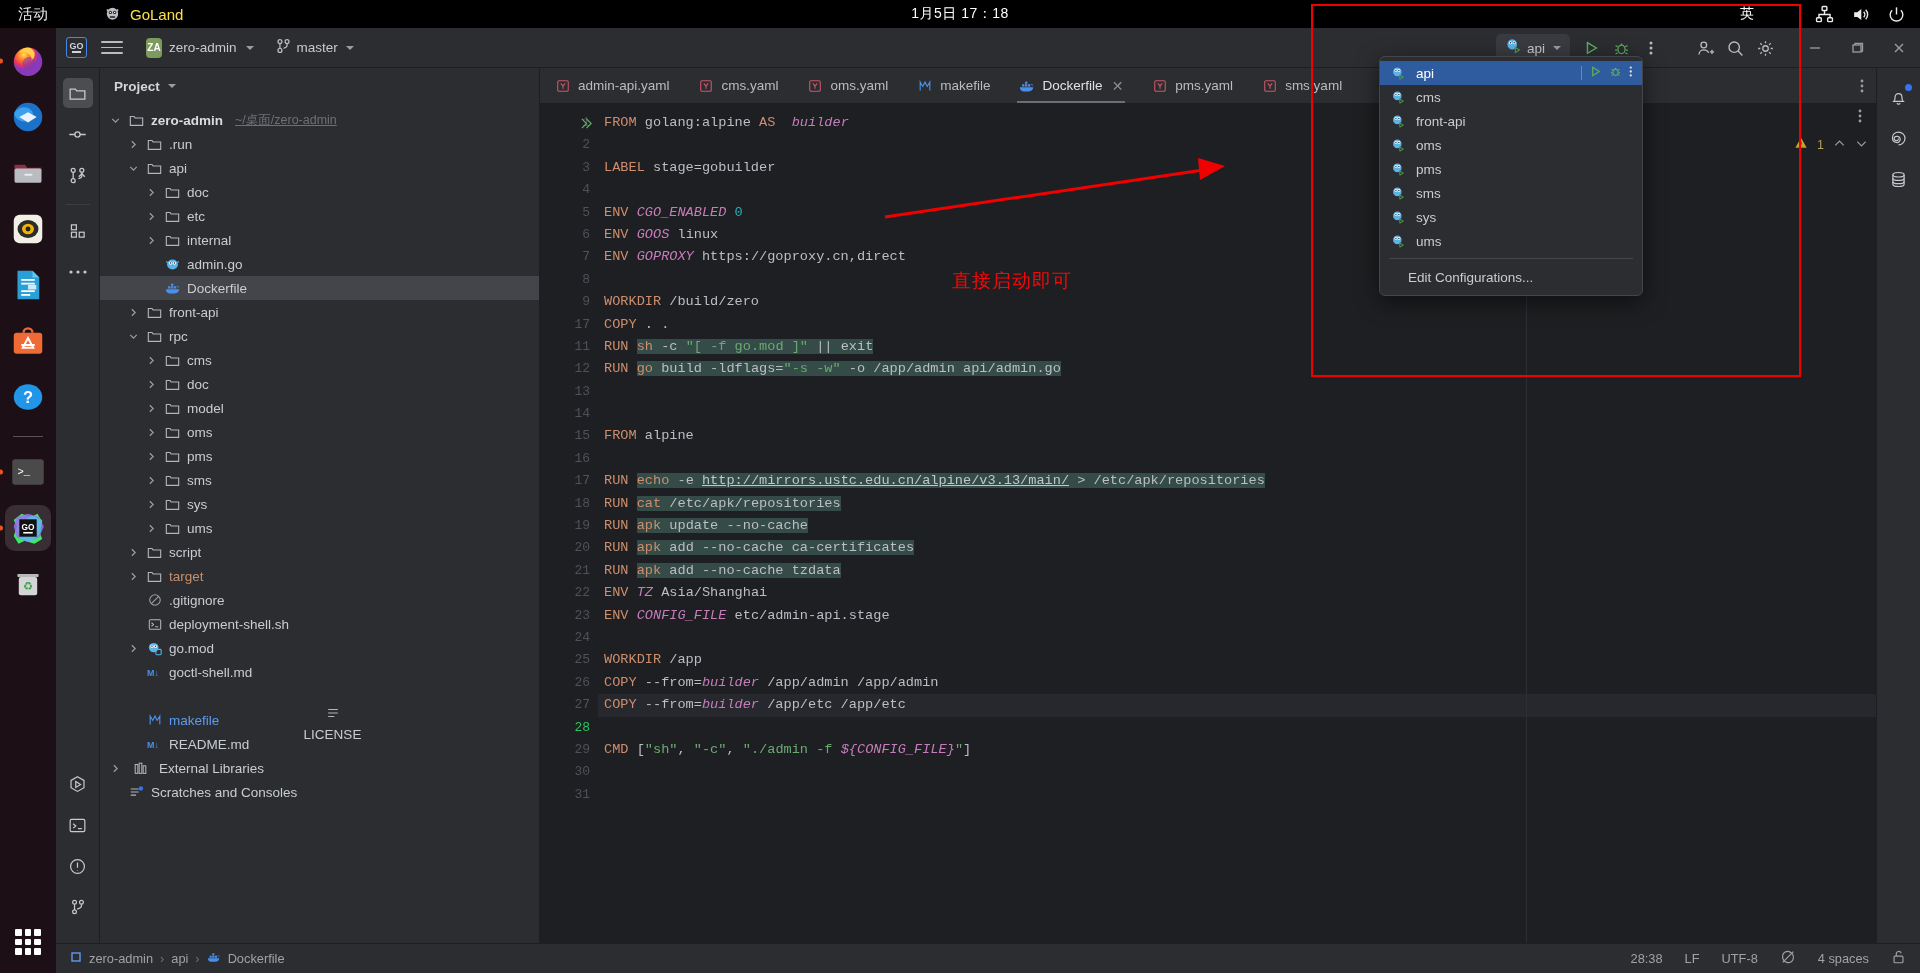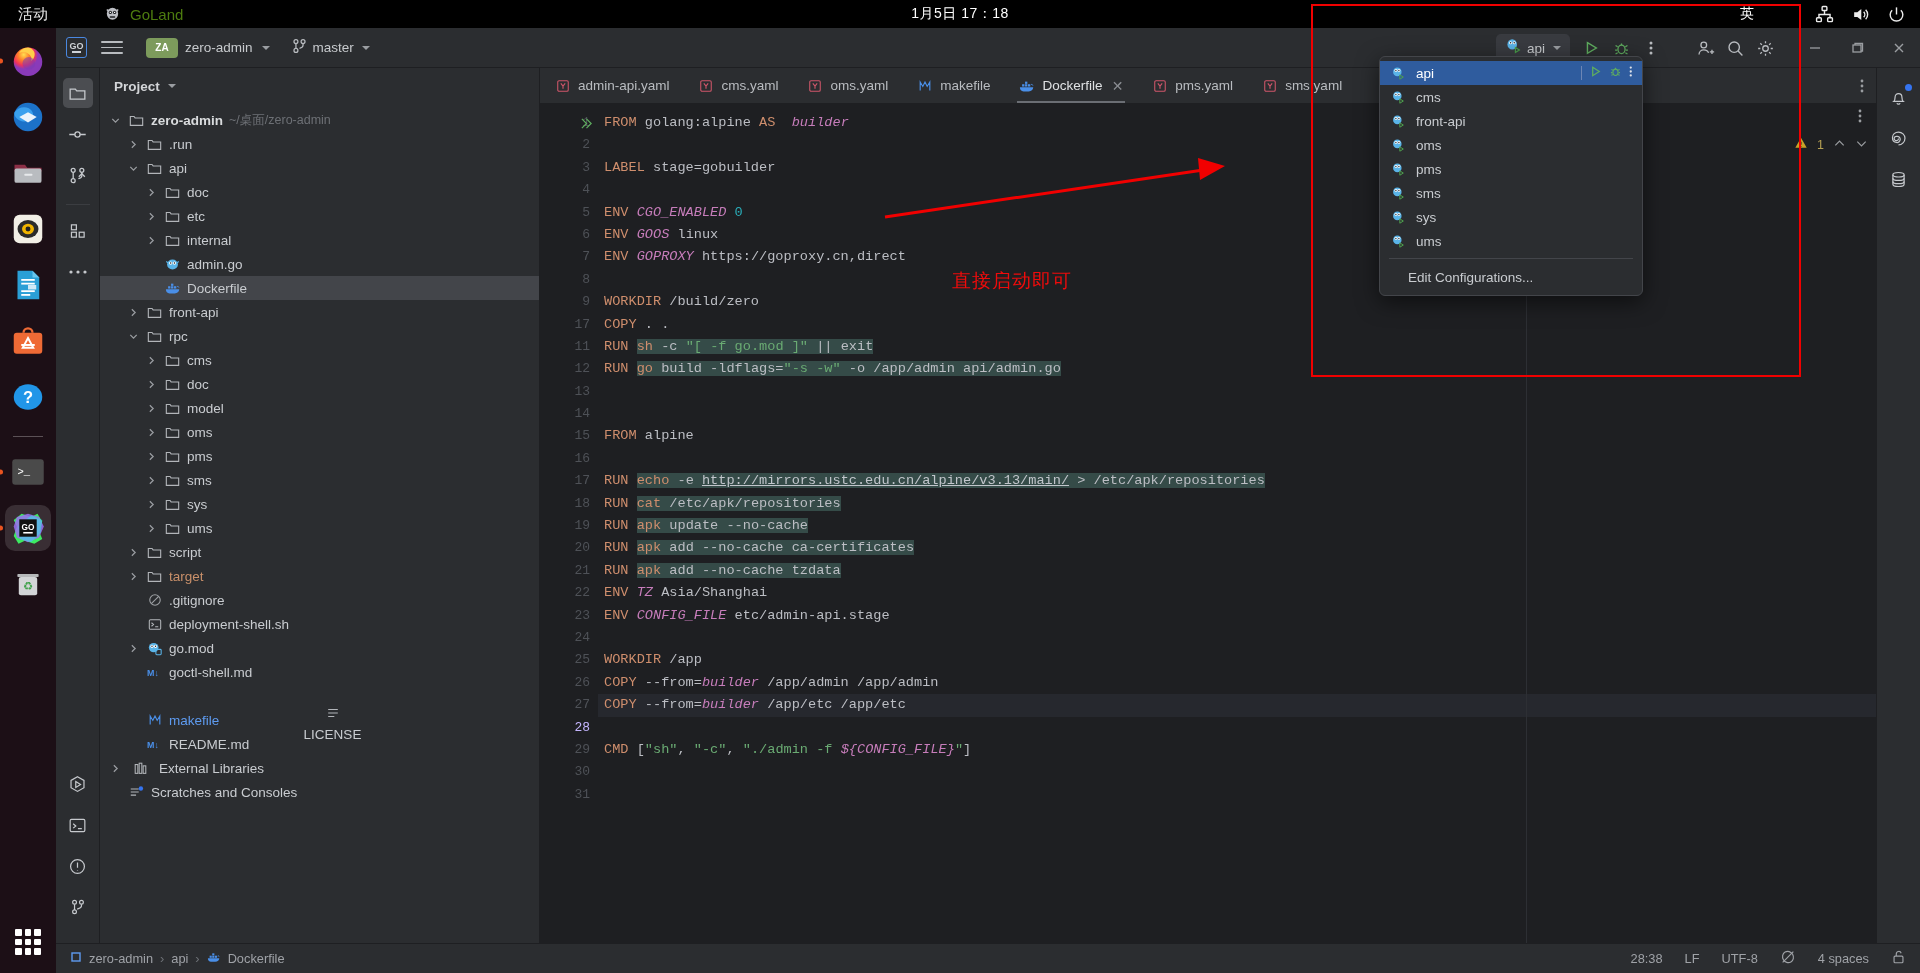--- a/index.html
+++ b/index.html
@@ -13,21 +13,21 @@
   #root { position: relative; width: 1920px; height: 973px; }
 
   
   .gnome-bar {
     position: absolute; top: 0; left: 0; width: 1920px; height: 28px;
     background: #000000; color: #ffffff;
     display: flex; align-items: center;
     font-size: 14px; z-index: 60;
   }
   .gnome-activities { padding-left: 18px; font-size: 15px; color:#e9e9e9; }
-  .gnome-app { margin-left: 56px; display:flex; align-items:center; gap:9px; font-size:15px; color:#4d7c0f;}
+  .gnome-app { margin-left: 56px; display:flex; align-items:center; gap:9px; font-size:15px; color:#fde047;}
   .goland-mini {
     width: 17px; height: 17px; display:inline-block;
     position: relative;
   }
   .gnome-clock {
     position:absolute; left:50%; transform: translateX(-50%);
     font-size: 14px; color:#ffffff; letter-spacing:.5px;
   }
   .gnome-right {
     position:absolute; right: 14px; display:flex; align-items:center; gap:17px;
@@ -77,21 +77,21 @@
     width:21px;height:21px;border:1.6px solid #4a88e0;border-radius:3px;
     display:flex;align-items:center;justify-content:center;
     font-size:9px;font-weight:bold;color:#cfd2d6; margin-right: 14px;
     flex-direction:column; line-height:.9;
   }
   .tb-logo span.bar{display:block;width:9px;height:1.5px;background:#cfd2d6;margin-top:1px;}
   .hamburger { width:22px; height:22px; display:flex;flex-direction:column;justify-content:center;gap:3.5px; margin-right:16px;}
   .hamburger i { display:block; height:1.8px; background:#b9bcc0; border-radius:1px;}
   .proj-chip { display:flex;align-items:center;gap:7px; padding:3px 7px;border-radius:5px; margin-right:8px;}
   .proj-avatar {
-    width:32px;height:20px;border-radius:4px;background:#7d9b5c;
+    width:16px;height:20px;border-radius:4px;background:#7d9b5c;
     color:#ffffff;font-size:10px;font-weight:bold;
     display:flex;align-items:center;justify-content:center;
   }
   .tb-text { color:#c7cacd; font-size:13.5px; }
   .chev { width:0;height:0;border-left:4px solid transparent;border-right:4px solid transparent;border-top:4.5px solid #9a9da1; display:inline-block; margin-left:2px;}
   .branch-chip { display:flex;align-items:center;gap:6px;padding:3px 7px;border-radius:5px;}
 
   .tb-right { position:absolute; right:0; top:0; height:40px; display:flex; align-items:center; }
   .run-config {
     display:flex;align-items:center;gap:6px;
@@ -126,21 +126,21 @@
   .tree { flex:1; overflow:hidden; padding-top:4px; font-size:13.5px; color:#c9ccd0; }
   .node {
     height:24px; display:flex; align-items:center; gap:6px;
     padding-left:8px; white-space:nowrap; cursor:pointer;
   }
   .node.sel { background:#43454a; }
   .arrow { width:14px; height:14px; flex:none; display:flex;align-items:center;justify-content:center;}
   .arrow.blank { visibility:hidden; }
   .node-ico { width:17px;height:17px;flex:none;display:flex;align-items:center;justify-content:center;}
   .node-label.bold { font-weight:bold; color:#d9dbdd; }
-  .node-sub { color:#6d7075; font-size:12.5px; }
+  .node-sub { color:#6d7075; font-size:12.5px; margin-left:6px;text-decoration:underline;}
   .lbl-orange { color:#c9906a; }
   .lbl-blue { color:#5e9bf0; }
 
   
   .editor-area { flex:1; display:flex; flex-direction:column; min-width:0; background:#1e1f22; }
   .tabs {
     height:36px; background:#2b2d30; display:flex; align-items:stretch;
     border-bottom:1px solid #1e1f22; position:relative;
   }
   .tab {
@@ -156,21 +156,21 @@
   .tab .x { color:#8a8d92; font-size:14px; margin-left:2px; }
   .tabs-more { margin-left:auto; display:flex;align-items:center;padding:0 12px; }
 
   .code-wrap { flex:1; display:flex; position:relative; min-height:0; overflow:hidden;}
   .gutter {
     width:58px; flex:none; background:#1e1f22; color:#4e5157;
     font-family:"Liberation Mono", monospace; font-size:13px;
     text-align:right; padding-top:8px; position:relative;
   }
   .gutter .ln { height:22.4px; line-height:22.4px; padding-right:8px; }
-  .gutter .ln.cur { color:#c4b5fd; }
+  .gutter .ln.cur { color:#22c55e; }
   .run-gutter-mark { position:absolute; left:40px; top:8px; height:22.4px; display:flex;align-items:center;}
   .code {
     flex:1; padding-top:8px; font-family:"Liberation Mono", monospace;
     font-size:13.6px; color:#bcbec4; position:relative; overflow:hidden;
   }
   .cl { height:22.4px; line-height:22.4px; padding-left:6px; white-space:pre; }
   .cl.cur { background:#26282e; }
   .kw { color:#cf8e6d; }
   .envvar { color:#c77dbb; font-style:italic; }
   .num { color:#2aacb8; }

